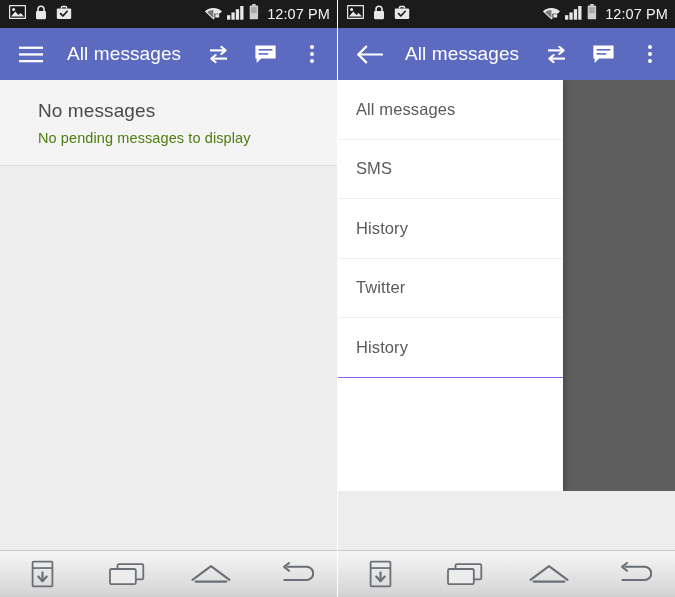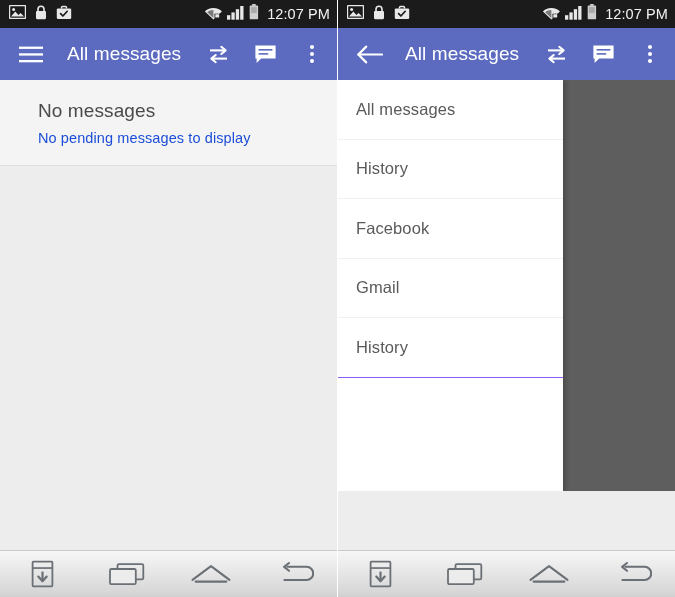--- a/index.html
+++ b/index.html
@@ -79,21 +79,21 @@
     border-bottom: 1px solid #e0e0e0;
     padding: 20px 0 19px 38px;
   }
   .empty-title {
     color: #4a4a4a;
     font-size: 19px;
     letter-spacing: .1px;
     margin-bottom: 8px;
   }
   .empty-sub {
-    color: #1d4ed8;
+    color: #4d7c0f;
     font-size: 14.5px;
     letter-spacing: .1px;
   }
 
   
   .scrim {
     position: absolute;
     inset: 0;
     background: #5e5e5e;
     z-index: 3;
@@ -358,27 +358,27 @@
         <div class="empty-sub">No pending messages to display</div>
       </div>
 
       <div class="scrim"></div>
 
       <div class="drawer">
         <div class="drawer-item">
           <span>All messages</span>
         </div>
         <div class="drawer-item">
+          <span>SMS</span>
+        </div>
+        <div class="drawer-item">
           <span>History</span>
         </div>
         <div class="drawer-item">
-          <span>Facebook</span>
-        </div>
-        <div class="drawer-item">
-          <span>Gmail</span>
+          <span>Twitter</span>
         </div>
         <div class="drawer-item">
           <span>History</span>
         </div>
       </div>
     </div>
 
     <div class="navbar">
       <div class="nav-btn">
         <svg width="25" height="28" viewBox="0 0 25 28">

